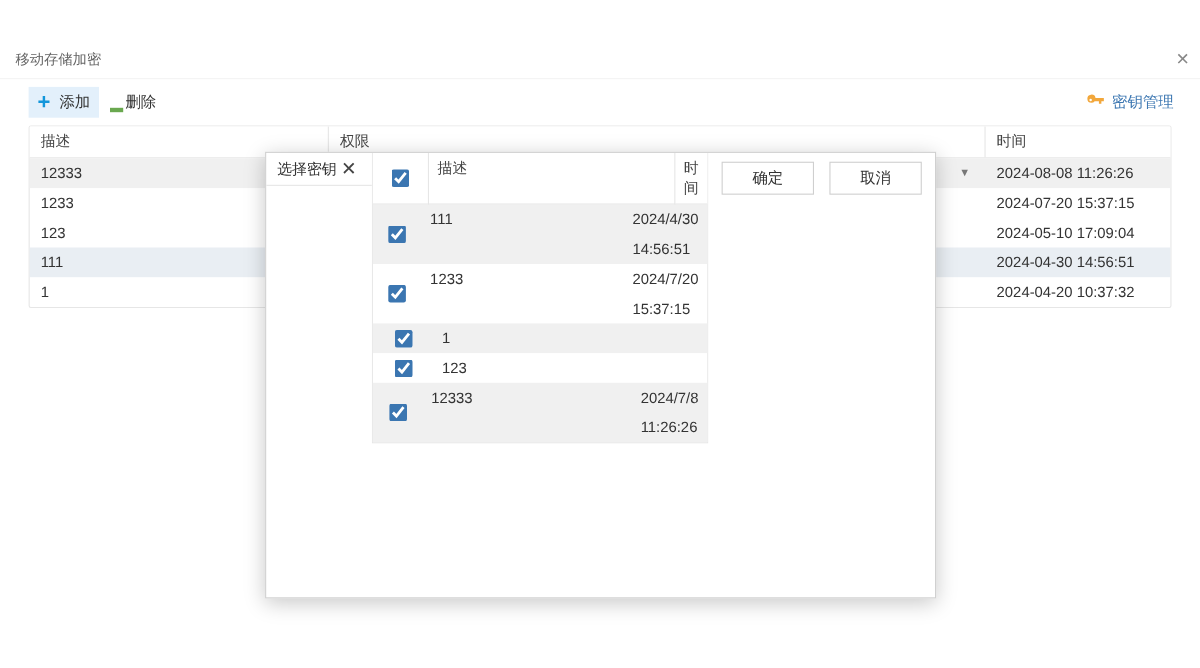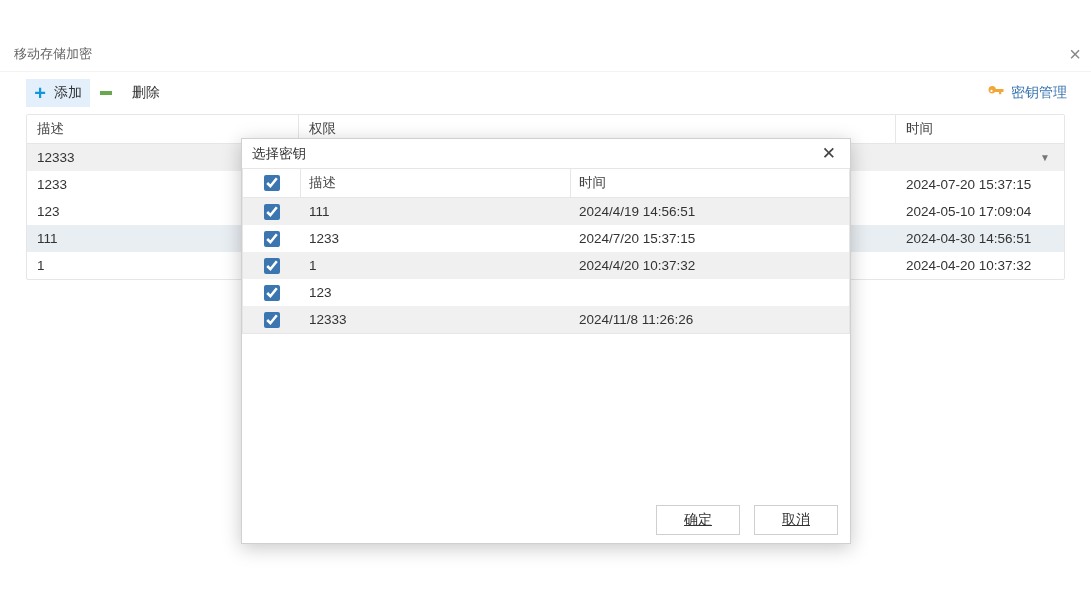--- a/index.html
+++ b/index.html
@@ -79,22 +79,22 @@
       height: 20px;
       display: flex;
       align-items: center;
       justify-content: center;
       font-size: 20px;
       font-weight: bold;
       color: #1296db;
     }
     .btn-del {
       display: flex;
-      align-items: center;
-      gap: 20px;
+      align-items: flex-end;
+      gap: 2px;
       padding: 4px 6px;
       border: none;
       background: transparent;
       cursor: pointer;
       font-size: 14px;
       color: #333;
     }
     .icon-minus {
       display: inline-block;
       width: 12px;
@@ -146,21 +146,21 @@
     .dialog {
       position: absolute;
       left: 241px;
       top: 138px;
       width: 610px;
       height: 406px;
       background: #ffffff;
       border: 1px solid #d0d0d0;
       box-shadow: 0 4px 18px rgba(0, 0, 0, 0.22);
       display: flex;
-      flex-direction: column;
+      flex-direction: row;
     }
     .dialog-header {
       height: 30px;
       display: flex;
       align-items: center;
       padding: 0 10px;
       border-bottom: 1px solid #e6e6e6;
       font-size: 13.5px;
       color: #333;
     }
@@ -218,21 +218,20 @@
       justify-content: center;
     }
 
     .dialog-footer {
       height: 46px;
       display: flex;
       align-items: center;
       justify-content: flex-end;
       gap: 14px;
       padding: 0 12px;
-      text-decoration: underline;
     }
     .btn {
       min-width: 84px;
       height: 30px;
       border: 1px solid #cfcfcf;
       background: #fff;
       font-size: 14px;
       color: #333;
       cursor: pointer;
     }
@@ -273,20 +272,21 @@
     <div class="th col-perm">权限</div>
     <div class="th col-time">时间</div>
   </div>
   <div id="main-tbody">
       <div class="tr tr-grey">
         <div class="td col-desc">12333</div>
         <div class="td col-perm col-perm-with-dd">
           <span>完全控制</span>
           <span class="dd-arrow">▼</span>
         </div>
+        <div class="td col-time">2024-08-08 11:26:26</div>
       </div>
       <div class="tr">
         <div class="td col-desc">1233</div>
         <div class="td col-perm col-perm-with-dd">
           <span></span>
         </div>
         <div class="td col-time">2024-07-20 15:37:15</div>
       </div>
       <div class="tr">
         <div class="td col-desc">123</div>
@@ -325,48 +325,47 @@
         </div>
         <div class="dlg-th dlg-col-desc">描述</div>
         <div class="dlg-th dlg-col-time">时间</div>
       </div>
       <div id="dlg-tbody">
           <div class="dlg-tr dlg-tr-grey">
             <div class="dlg-td chk-cell">
               <input type="checkbox" class="chk" checked="" style="">
             </div>
             <div class="dlg-td dlg-col-desc">111</div>
-            <div class="dlg-td dlg-col-time">2024/4/19 14:56:51</div>
+            <div class="dlg-td dlg-col-time">2024/4/30 14:56:51</div>
           </div>
           <div class="dlg-tr">
             <div class="dlg-td chk-cell">
               <input type="checkbox" class="chk" checked="" style="">
             </div>
             <div class="dlg-td dlg-col-desc">1233</div>
             <div class="dlg-td dlg-col-time">2024/7/20 15:37:15</div>
           </div>
           <div class="dlg-tr dlg-tr-grey">
             <div class="dlg-td chk-cell">
               <input type="checkbox" class="chk" checked="" style="">
             </div>
             <div class="dlg-td dlg-col-desc">1</div>
-            <div class="dlg-td dlg-col-time">2024/4/20 10:37:32</div>
           </div>
           <div class="dlg-tr">
             <div class="dlg-td chk-cell">
               <input type="checkbox" class="chk" checked="" style="">
             </div>
             <div class="dlg-td dlg-col-desc">123</div>
           </div>
           <div class="dlg-tr dlg-tr-grey">
             <div class="dlg-td chk-cell">
               <input type="checkbox" class="chk" checked="" style="">
             </div>
             <div class="dlg-td dlg-col-desc">12333</div>
-            <div class="dlg-td dlg-col-time">2024/11/8 11:26:26</div>
+            <div class="dlg-td dlg-col-time">2024/7/8 11:26:26</div>
           </div>
         </div>
     </div>
   </div>
   <div class="dialog-footer">
     <button class="btn">确定</button>
     <button class="btn">取消</button>
   </div>
 </div>
 

